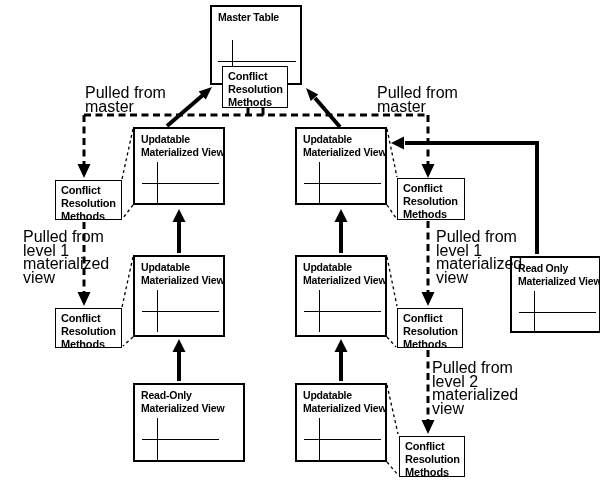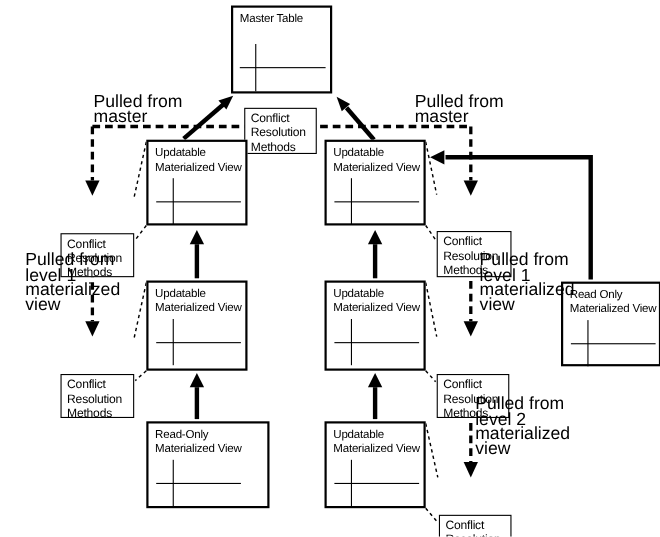--- a/index.html
+++ b/index.html
@@ -8,24 +8,24 @@
     font-family:"Liberation Sans","DejaVu Sans",sans-serif;color:#000;
     overflow:hidden;
   }
   svg.lines{position:absolute;left:0;top:0;}
   .dash{stroke:#000;stroke-width:3;fill:none;stroke-dasharray:7 4.5;}
   .callout{stroke:#000;stroke-width:1.3;fill:none;stroke-dasharray:3 3;}
   .solid{stroke:#000;stroke-width:4;fill:none;}
   .head{fill:#000;stroke:none;}
   .box{position:absolute;background:#fff;box-sizing:border-box;}
   .big{border:2px solid #000;}
-  .crm{border:1.5px solid #000;margin-top:32px;}
+  .crm{border:1.5px solid #000;}
   .box-label{
     position:absolute;left:6px;top:4px;white-space:pre;
-    font-weight:normal;font-size:10.5px;line-height:13px;letter-spacing:-0.2px;
+    font-weight:bold;font-size:10.5px;line-height:13px;letter-spacing:-0.2px;
   }
   .crm .box-label{left:5px;top:3px;font-size:11px;}
   .glyph{position:absolute;left:0;top:0;width:100%;height:100%;}
   .glyph i{position:absolute;background:#000;display:block;}
   .gh{left:7px;top:54px;width:77px;height:1.4px;}
   .gv{left:22px;top:33px;width:1.4px;height:42px;}
   .mt-gh{left:6px;top:54px;width:78px;height:1.4px;}
   .mt-gv{left:20px;top:33px;width:1.4px;height:43px;}
   .note{
     position:absolute;white-space:pre;font-size:16px;line-height:13.5px;

